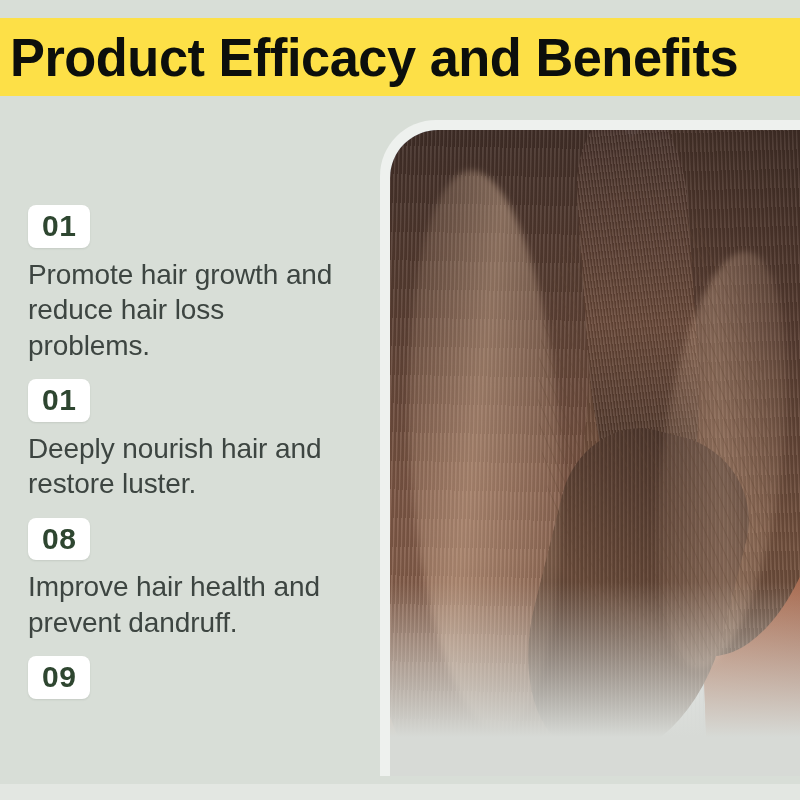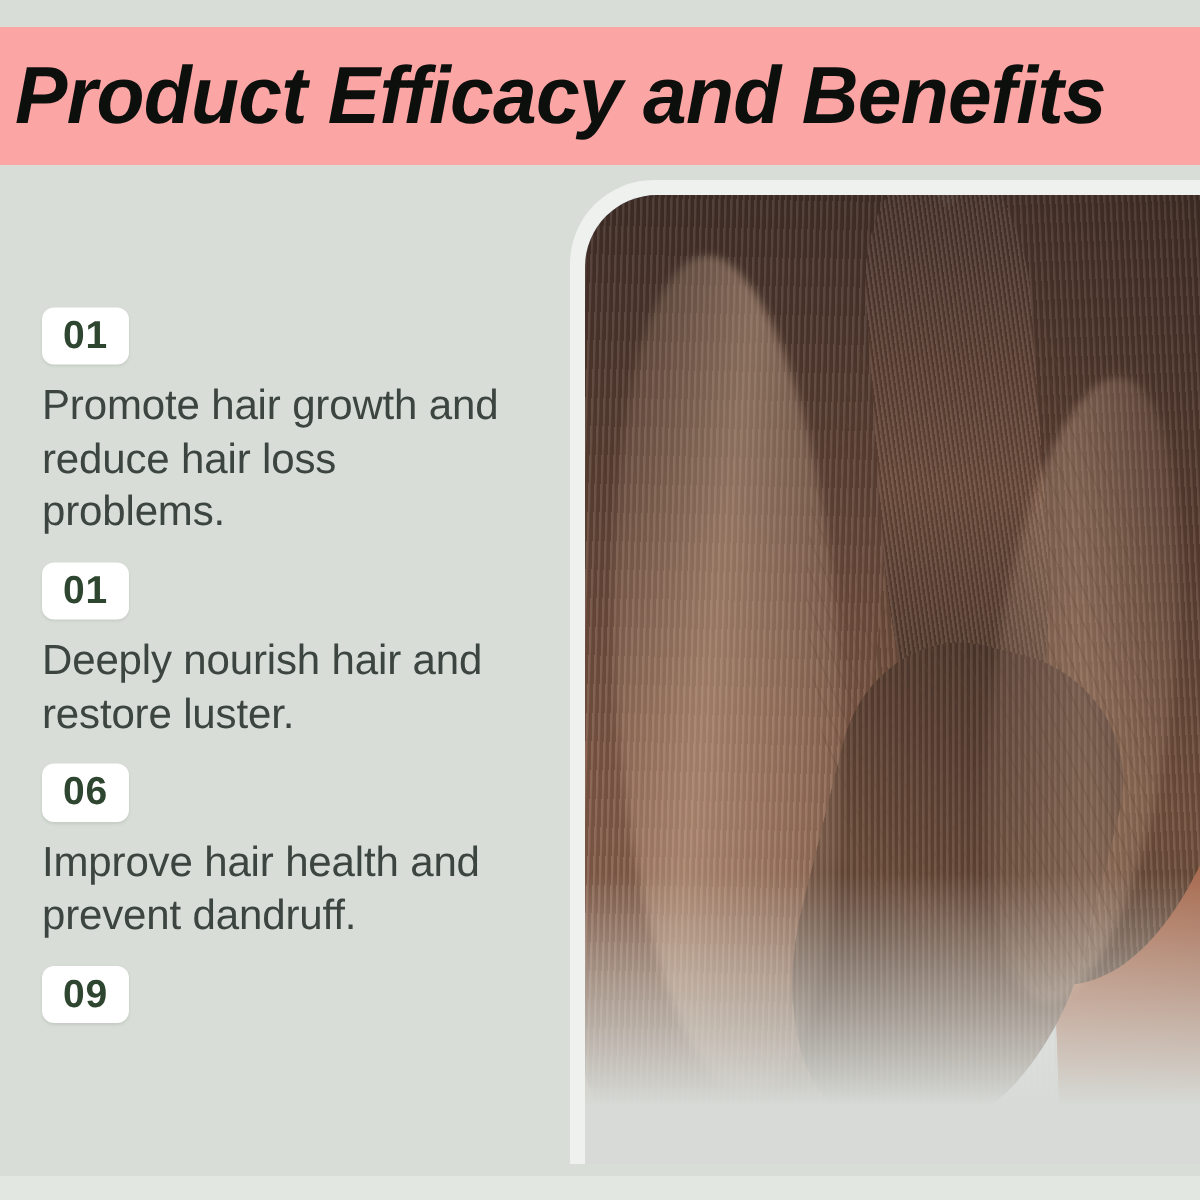--- a/index.html
+++ b/index.html
@@ -21,27 +21,26 @@
     background: #d8ded7;
     overflow: hidden;
   }
 
   
   .header-band {
     position: absolute;
     left: 0;
     top: 18px;
     width: 800px;
-    height: 92px;
-    background: #fca5a5;
+    height: 78px;
+    background: #fde047;
     display: flex;
     align-items: center;
     box-sizing: border-box;
     padding-left: 10px;
-    font-style: italic;
   }
   .header-title {
     font-family: "Liberation Sans Narrow", "Liberation Sans", sans-serif;
     font-size: 54px;
     font-weight: bold;
     color: #0c0f0c;
     letter-spacing: -0.5px;
     line-height: 1;
     white-space: nowrap;
     transform: scaleX(0.97);
@@ -56,21 +55,21 @@
     width: 330px;
   }
   .benefit-item {
     margin-bottom: 16px;
   }
   .benefit-badge {
     display: inline-block;
     background: #ffffff;
     border-radius: 8px;
     padding: 5px 14px 6px 14px;
-    font-size: 26px;
+    font-size: 30px;
     font-weight: bold;
     color: #2e4630;
     line-height: 1.05;
     letter-spacing: 0.5px;
     box-shadow: 0 1px 2px rgba(60,70,60,0.12);
   }
   .benefit-text {
     margin: 9px 0 0 0;
     font-size: 28px;
     line-height: 1.27;
@@ -317,21 +316,21 @@
       <div class="benefit-badge">01</div>
       <p class="benefit-text">Promote hair growth and reduce hair loss problems.</p>
     </div>
 
     <div class="benefit-item">
       <div class="benefit-badge">01</div>
       <p class="benefit-text">Deeply nourish hair and restore luster.</p>
     </div>
 
     <div class="benefit-item">
-      <div class="benefit-badge">06</div>
+      <div class="benefit-badge">08</div>
       <p class="benefit-text">Improve hair health and prevent dandruff.</p>
     </div>
 
     <div class="benefit-item">
       <div class="benefit-badge">09</div>
     </div>
 
   </div>
 
   <div class="photo-panel">

